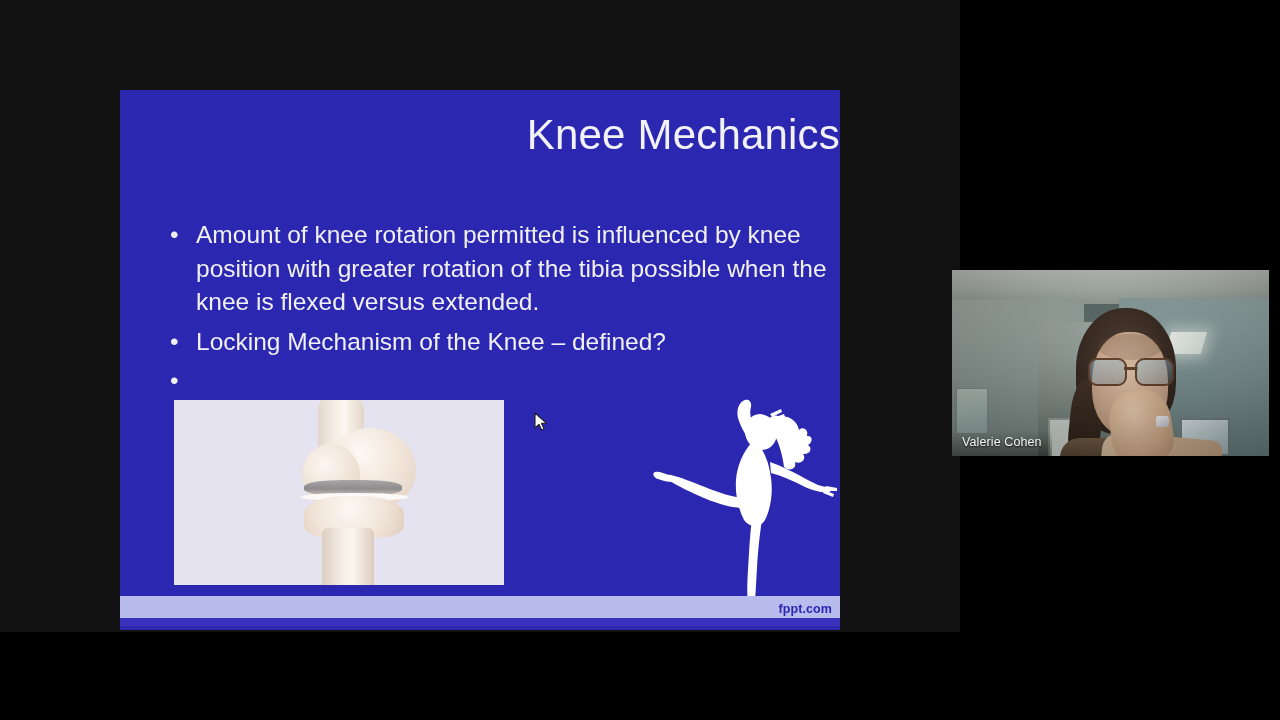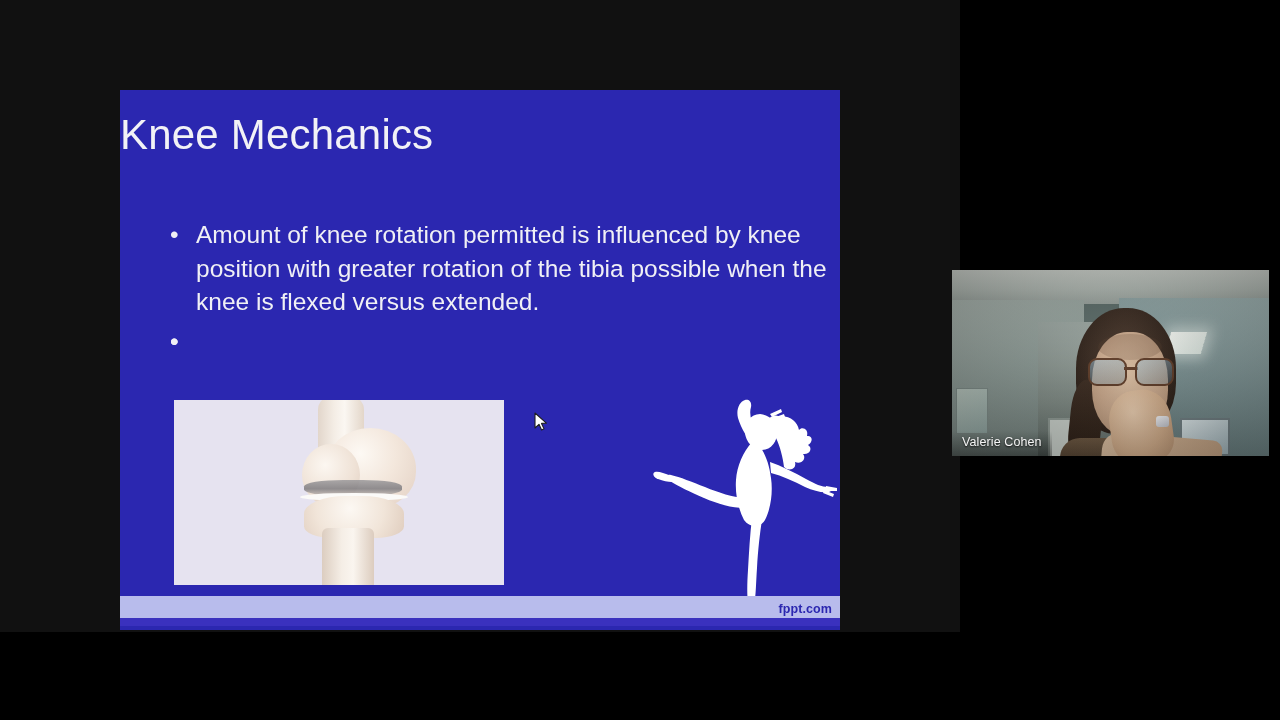--- a/index.html
+++ b/index.html
@@ -39,21 +39,21 @@
     height: 540px;
     background: #2B27B0;
     overflow: hidden;
   }
 
   .slide-title {
     position: absolute;
     left: 0;
     top: 22px;
     width: 720px;
-    text-align: left;
+    text-align: right;
     color: #F2F2F6;
     font-size: 42px;
     font-weight: 400;
     letter-spacing: 0.2px;
     line-height: 1.1;
     font-family: "Liberation Sans", sans-serif;
   }
 
   .bullet-list {
     position: absolute;
@@ -354,20 +354,21 @@
 
     <div class="slide-title">Knee Mechanics</div>
 
     <ul class="bullet-list">
       <li class="bullet-item">
         <span class="dot">•</span>
         <span>Amount of knee rotation permitted is influenced by knee position with greater rotation of the tibia possible when the knee is flexed versus extended.</span>
       </li>
       <li class="bullet-item">
         <span class="dot">•</span>
+        <span>Locking Mechanism of the Knee – defined?</span>
       </li>
       <li class="bullet-item">
         <span class="dot">•</span>
       </li>
     </ul>
 
     <div class="knee-image">
       <div class="knee-femur-shaft"></div>
       <div class="knee-condyle-lateral"></div>
       <div class="knee-condyle-medial"></div>

